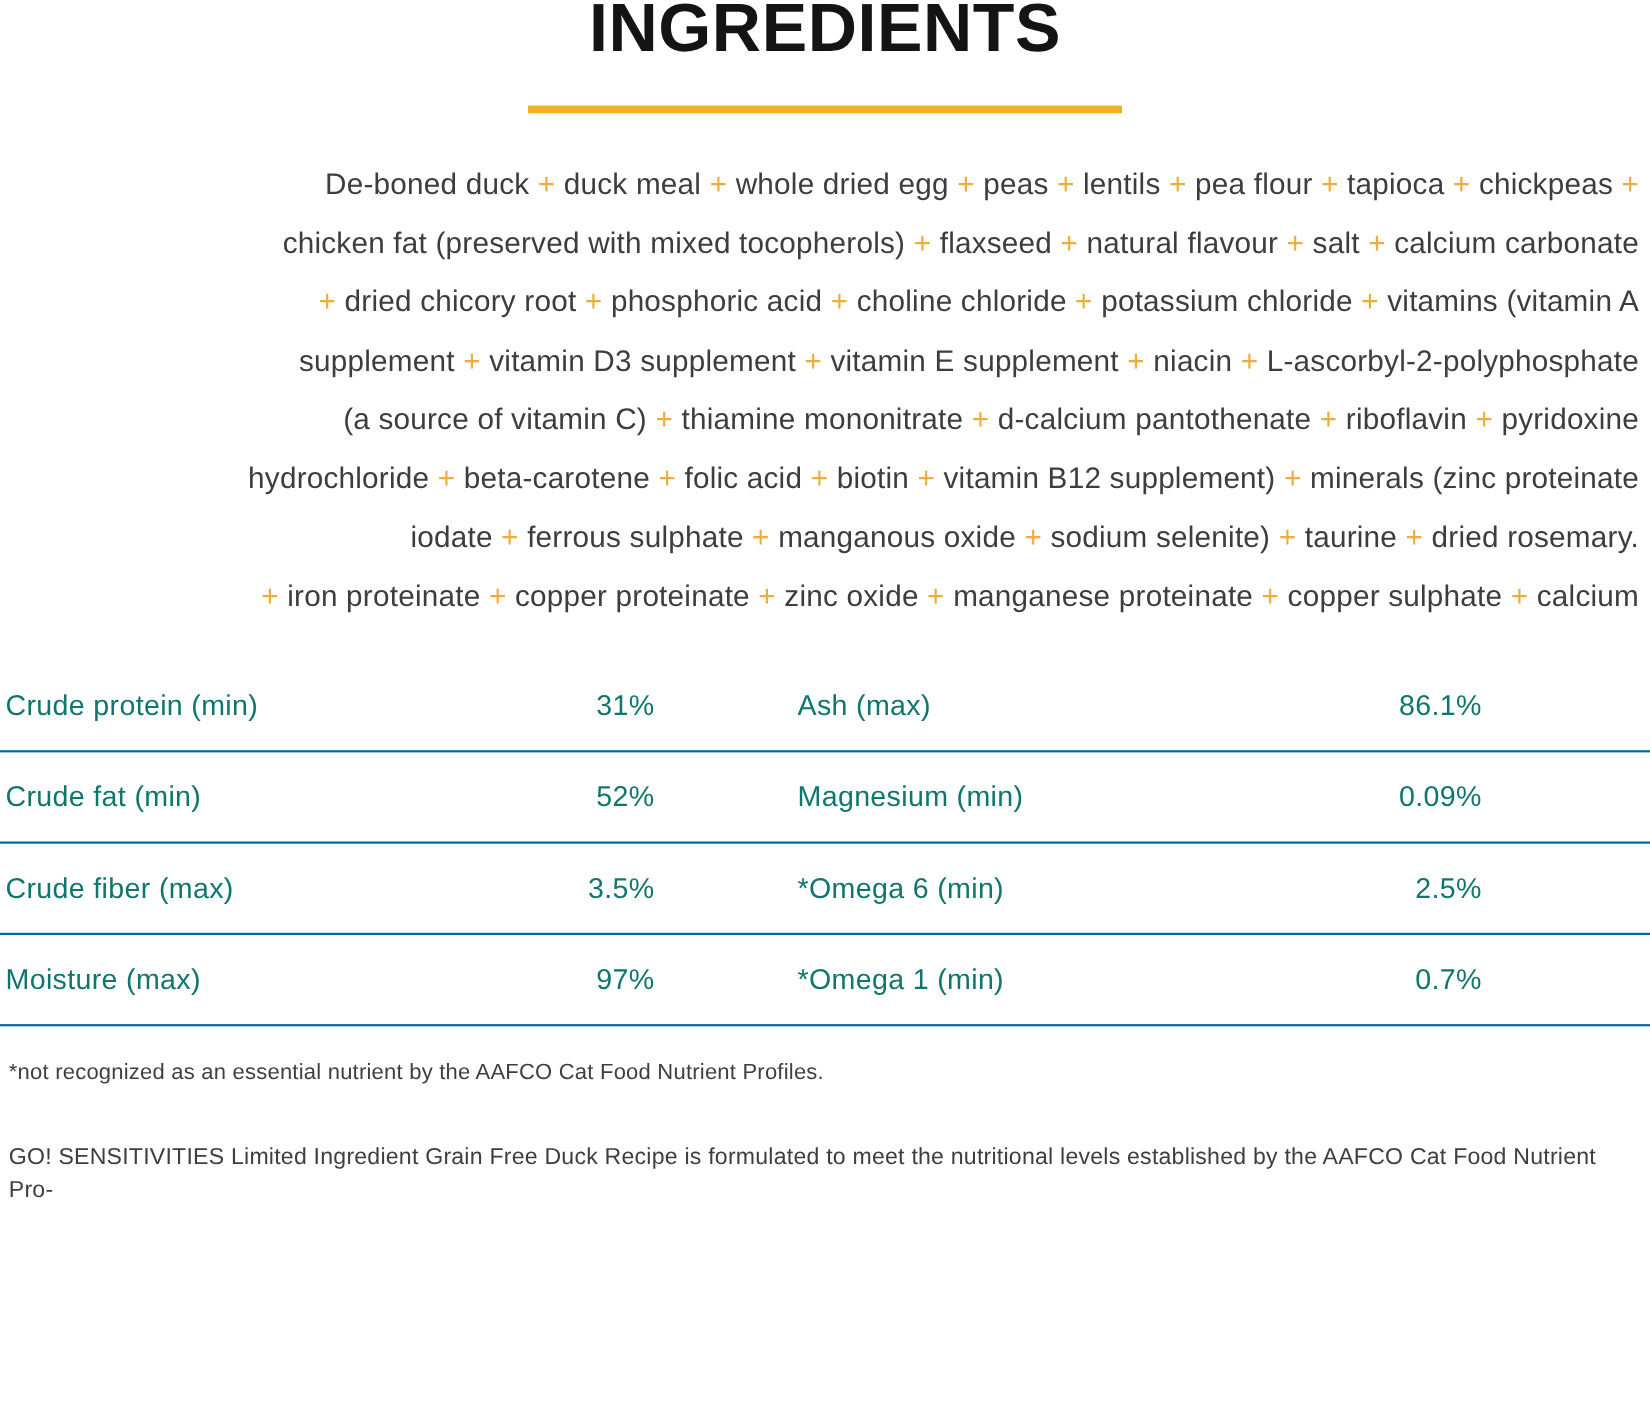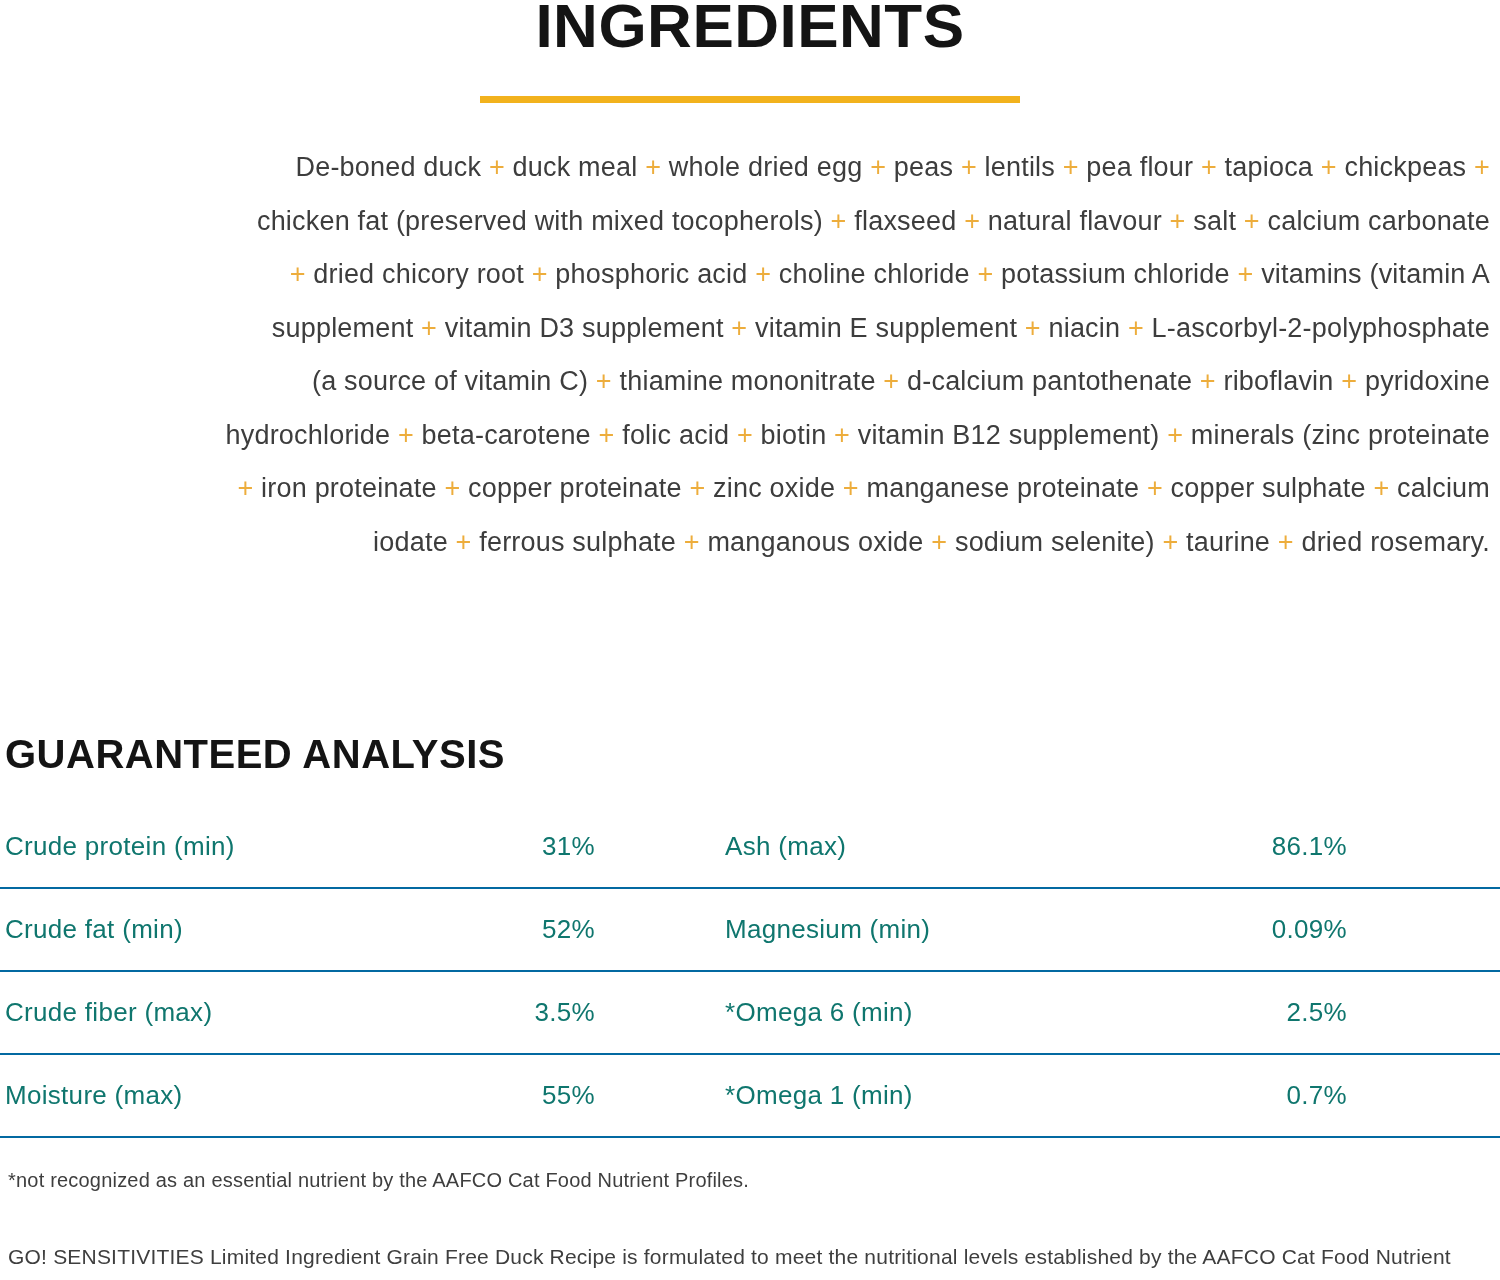--- a/index.html
+++ b/index.html
@@ -99,25 +99,24 @@
     <div class="title-underline"></div>
   </div>
 
   <div class="ingredients">
       <div>De-boned duck <span class="plus">+</span> duck meal <span class="plus">+</span> whole dried egg <span class="plus">+</span> peas <span class="plus">+</span> lentils <span class="plus">+</span> pea flour <span class="plus">+</span> tapioca <span class="plus">+</span> chickpeas <span class="plus">+</span></div>
       <div>chicken fat (preserved with mixed tocopherols) <span class="plus">+</span> flaxseed <span class="plus">+</span> natural flavour <span class="plus">+</span> salt <span class="plus">+</span> calcium carbonate</div>
       <div><span class="plus">+</span> dried chicory root <span class="plus">+</span> phosphoric acid <span class="plus">+</span> choline chloride <span class="plus">+</span> potassium chloride <span class="plus">+</span> vitamins (vitamin A</div>
       <div>supplement <span class="plus">+</span> vitamin D3 supplement <span class="plus">+</span> vitamin E supplement <span class="plus">+</span> niacin <span class="plus">+</span> L-ascorbyl-2-polyphosphate</div>
       <div>(a source of vitamin C) <span class="plus">+</span> thiamine mononitrate <span class="plus">+</span> d-calcium pantothenate <span class="plus">+</span> riboflavin <span class="plus">+</span> pyridoxine</div>
       <div>hydrochloride <span class="plus">+</span> beta-carotene <span class="plus">+</span> folic acid <span class="plus">+</span> biotin <span class="plus">+</span> vitamin B12 supplement) <span class="plus">+</span> minerals (zinc proteinate</div>
+      <div>iodate <span class="plus">+</span> ferrous sulphate <span class="plus">+</span> manganous oxide <span class="plus">+</span> sodium selenite) <span class="plus">+</span> taurine <span class="plus">+</span> dried rosemary.</div>
       <div><span class="plus">+</span> iron proteinate <span class="plus">+</span> copper proteinate <span class="plus">+</span> zinc oxide <span class="plus">+</span> manganese proteinate <span class="plus">+</span> copper sulphate <span class="plus">+</span> calcium</div>
-      <div>iodate <span class="plus">+</span> ferrous sulphate <span class="plus">+</span> manganous oxide <span class="plus">+</span> sodium selenite) <span class="plus">+</span> taurine <span class="plus">+</span> dried rosemary.</div>
     </div>
 
-  <h2 class="ga-title">GUARANTEED ANALYSIS</h2>
 
   <div class="ga-table">
       <div class="ga-row">
         <div class="ga-cell-left">
           <div class="">Crude protein (min)</div>
           <div class="">31%</div>
         </div>
         <div class="ga-gap"></div>
         <div class="ga-cell-right">
           <div class="">Ash (max)</div>
@@ -145,21 +144,21 @@
         <div class="ga-gap"></div>
         <div class="ga-cell-right">
           <div class="">*Omega 6 (min)</div>
           <div class="">2.5%</div>
         </div>
         <div class="ga-rest"></div>
       </div>
       <div class="ga-row">
         <div class="ga-cell-left">
           <div class="">Moisture (max)</div>
-          <div class="">55%</div>
+          <div class="">97%</div>
         </div>
         <div class="ga-gap"></div>
         <div class="ga-cell-right">
           <div class="">*Omega 1 (min)</div>
           <div class="">0.7%</div>
         </div>
         <div class="ga-rest"></div>
       </div>
     </div>
 

